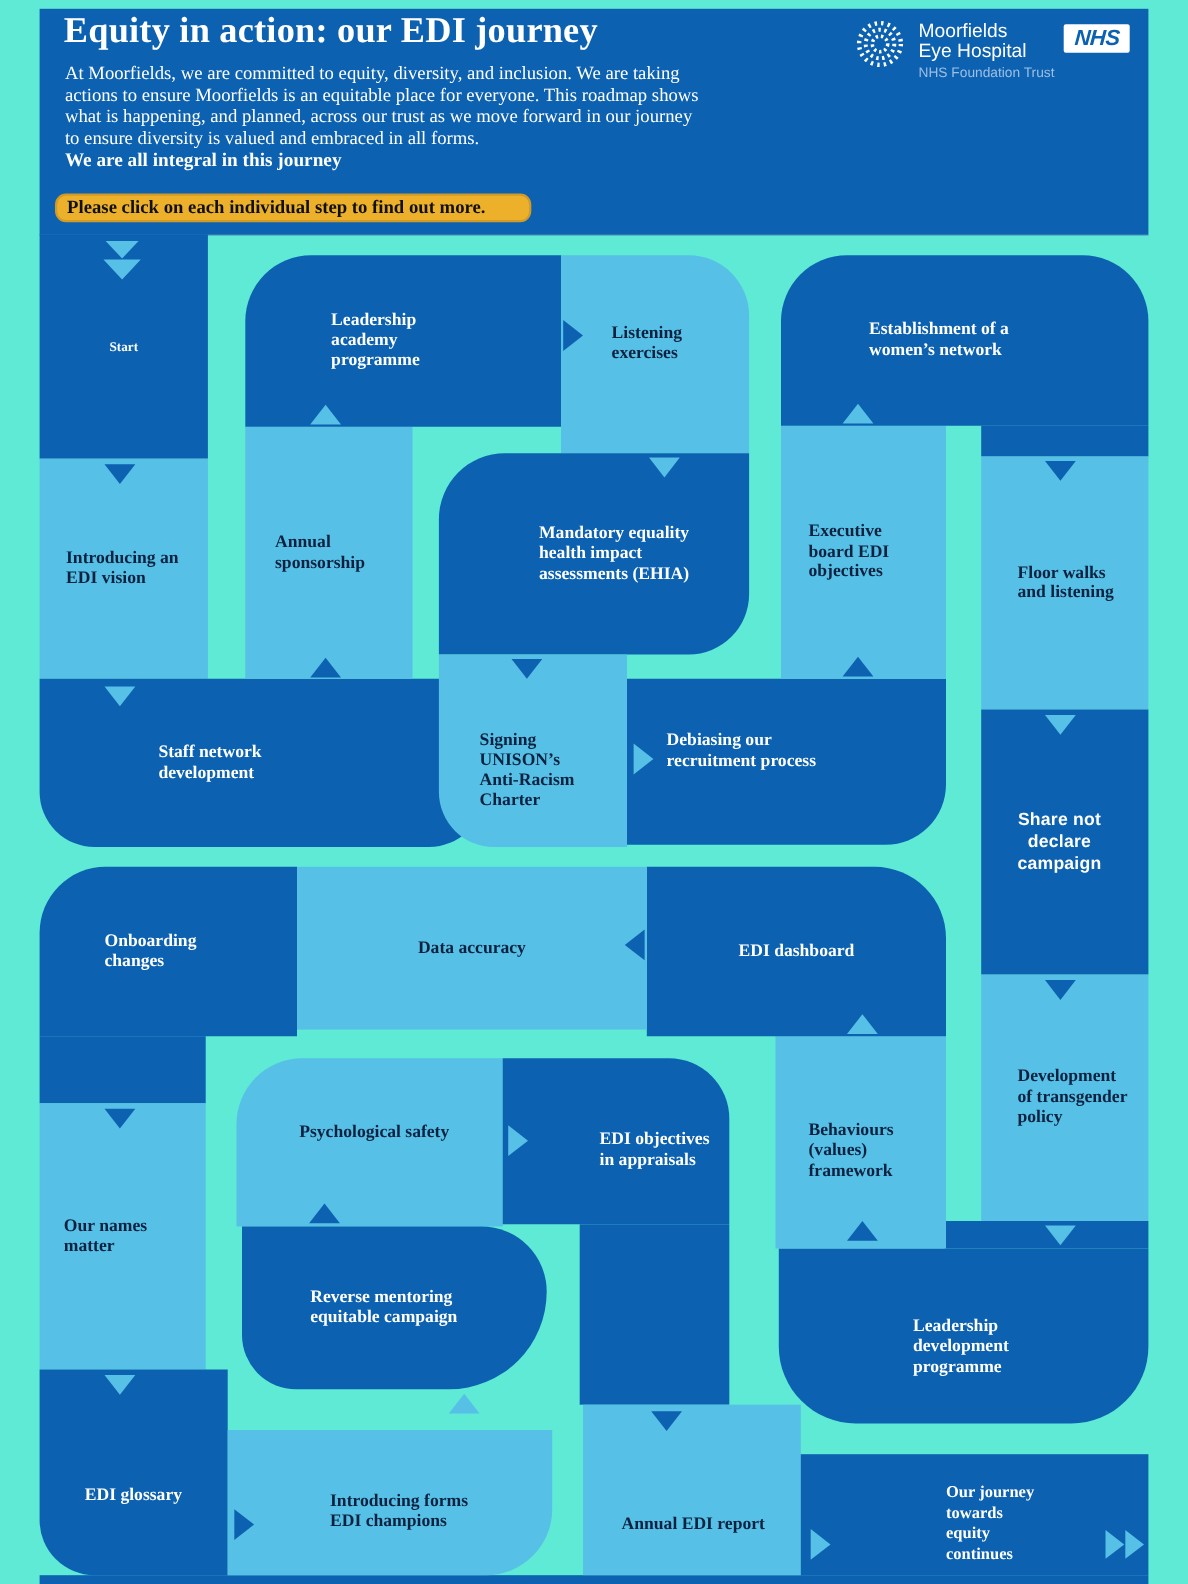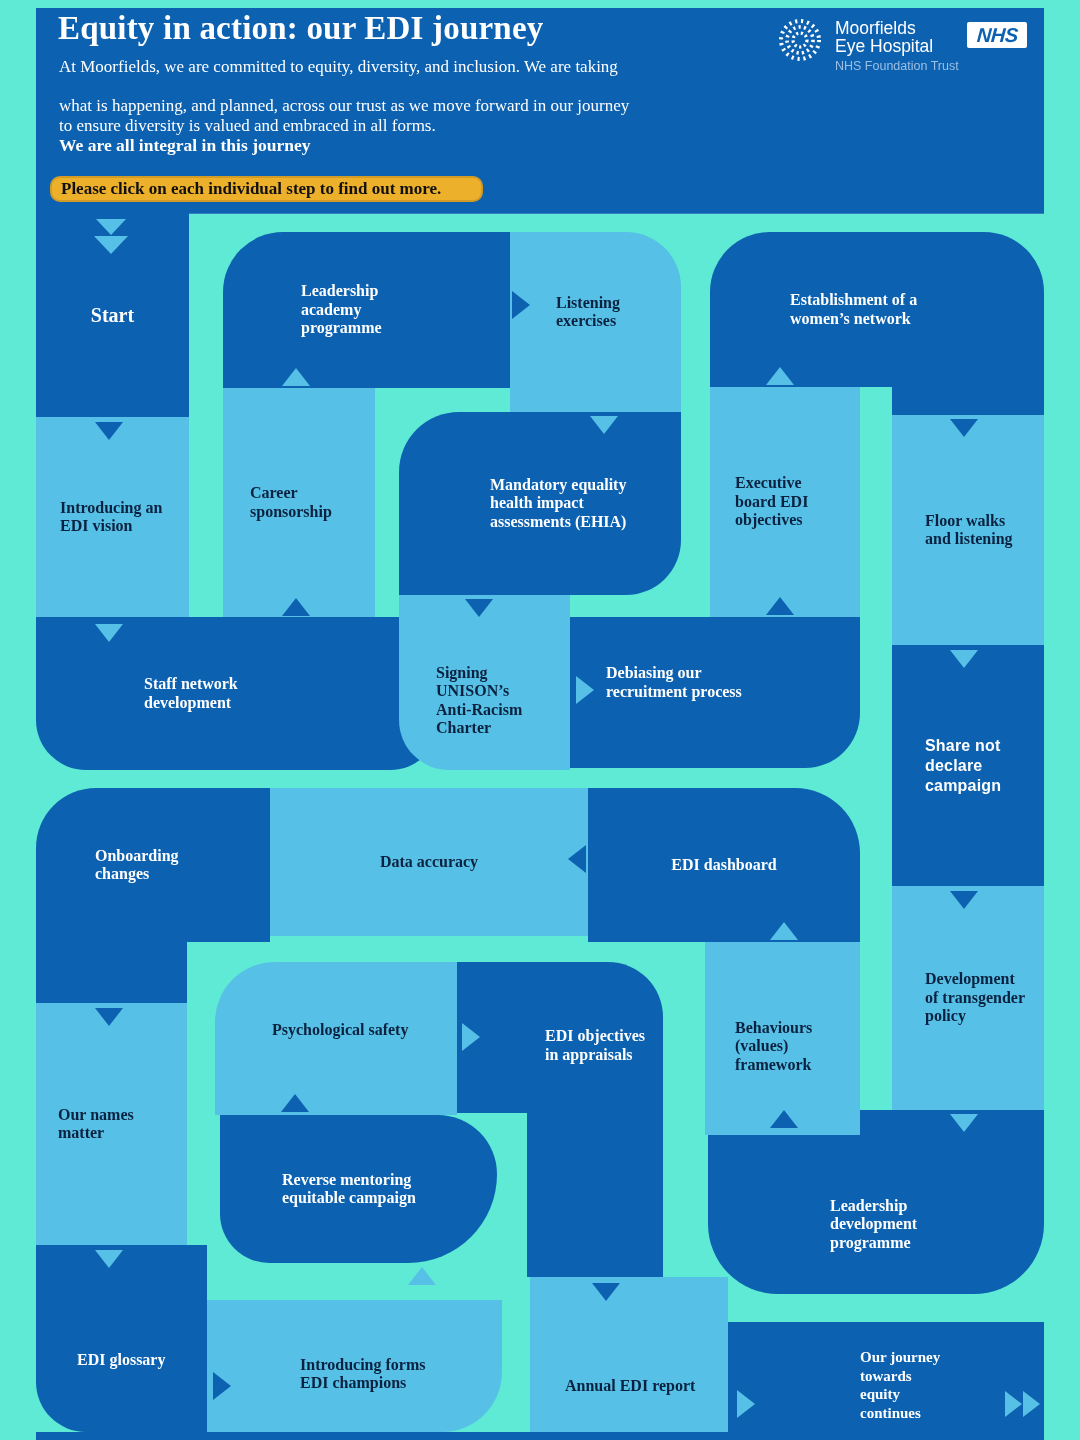--- a/index.html
+++ b/index.html
@@ -21,35 +21,35 @@
   #nhs-box{left:931px;top:14px;width:60px;height:26px;background:#ffffff;border-radius:2px;text-align:center;
            font-family:"Liberation Sans","DejaVu Sans",sans-serif;}
   #nhs-box span{display:inline-block;color:#0c61b1;font-size:20px;font-weight:bold;font-style:italic;
                 line-height:26px;letter-spacing:-.5px;transform:skewX(-4deg);}
   
   .tile{position:absolute;display:flex;align-items:center;cursor:pointer;box-sizing:border-box;}
   .tile.dark{background:#0c61b1;color:#ffffff;}
   .tile.light{background:#57c0e6;color:#0a2240;}
   .tile .lbl{font-weight:bold;font-size:16px;line-height:18.5px;}
   .tile .lbl span{display:block;}
-  .tile.sans .lbl{font-family:"Liberation Sans","DejaVu Sans",sans-serif;font-size:15.5px;line-height:20px;letter-spacing:.2px;}
+  .tile.sans .lbl{font-family:"Liberation Sans","DejaVu Sans",sans-serif;font-size:15.5px;line-height:20px;letter-spacing:.2px;text-align:center;}
   .conn{position:absolute;}
   .conn.dark{background:#0c61b1;}
   .arrow{position:absolute;width:0;height:0;}
 </style>
 </head>
 <body>
 
 <div id="stage">
 
   <div id="header" class="abs">
     <div id="title" class="abs">Equity in action: our EDI journey</div>
     <div id="body-copy" class="abs">
       <span>At Moorfields, we are committed to equity, diversity, and inclusion. We are taking</span><br>
-      <br>
+      <span>actions to ensure Moorfields is an equitable place for everyone. This roadmap shows</span><br>
       <span>what is happening, and planned, across our trust as we move forward in our journey</span><br>
       <span>to ensure diversity is valued and embraced in all forms.</span>
       <div class="bold-line">We are all integral in this journey</div>
     </div>
     <div id="banner" class="abs">Please click on each individual step to find out more.</div>
 
     <div id="moorfields-logo" class="abs">
       <span>
         <svg width="52" height="52" viewBox="0 0 52 52">
           <g stroke="#ffffff" fill="none">
@@ -70,39 +70,39 @@
     </div>
   </div>
 
   <div id="board">
       <div class="conn dark" style="left: 36px; top: 942px; width: 151px; height: 61px;"></div>
       <div class="conn dark" style="left: 892px; top: 387px; width: 152px; height: 28px;"></div>
       <div class="conn dark" style="left: 527px; top: 1113px; width: 136px; height: 164px;"></div>
       <div class="conn dark" style="left: 858px; top: 1110px; width: 186px; height: 25px;"></div>
       <div class="conn dark" style="left: 36px; top: 1432px; width: 1008px; height: 8px;"></div>
       <div class="tile dark" style="left: 36px; top: 213px; width: 153px; height: 204px; border-radius: 0px; justify-content: center; text-align: center;">
-        <div class="lbl" style="font-size: 20px; position: relative; top: 0px;">
+        <div class="lbl" style="font-size: 12px; position: relative; top: 0px;">
           <span>Start</span>
         </div>
       </div>
       <div class="tile light" style="left: 36px; top: 417px; width: 153px; height: 200px; border-radius: 0px; padding-left: 24px;">
         <div class="lbl" style="font-size: 16px; position: relative; top: 0px;">
           <span>Introducing an</span>
           <span>EDI vision</span>
         </div>
       </div>
       <div class="tile dark" style="left: 36px; top: 617px; width: 404px; height: 153px; border-radius: 0px 0px 50px 50px; padding-left: 108px;">
         <div class="lbl" style="font-size: 16px; position: relative; top: 0px;">
           <span>Staff network</span>
           <span>development</span>
         </div>
       </div>
       <div class="tile light" style="left: 223px; top: 388px; width: 152px; height: 229px; border-radius: 0px; padding-left: 27px;">
         <div class="lbl" style="font-size: 16px; position: relative; top: 0px;">
-          <span>Career</span>
+          <span>Annual</span>
           <span>sponsorship</span>
         </div>
       </div>
       <div class="tile dark" style="left: 223px; top: 232px; width: 287px; height: 156px; border-radius: 60px 0px 0px; padding-left: 78px;">
         <div class="lbl" style="font-size: 16px; position: relative; top: 0px;">
           <span>Leadership</span>
           <span>academy</span>
           <span>programme</span>
         </div>
       </div>

